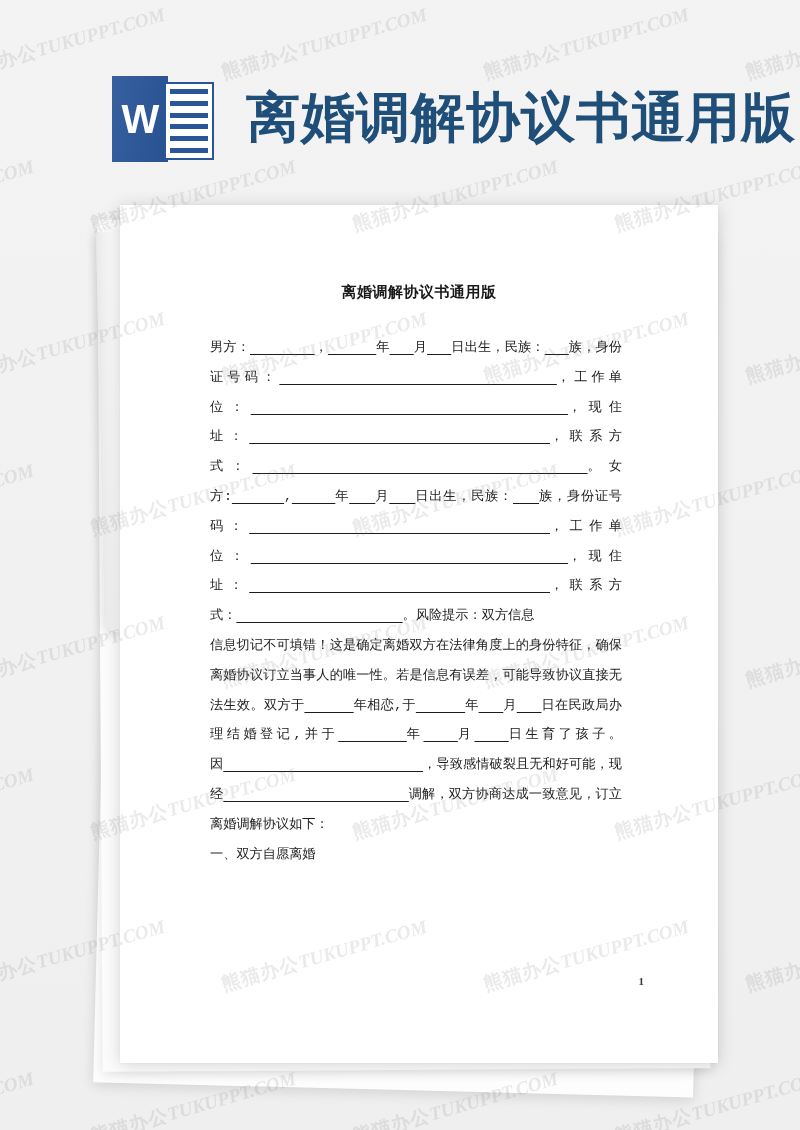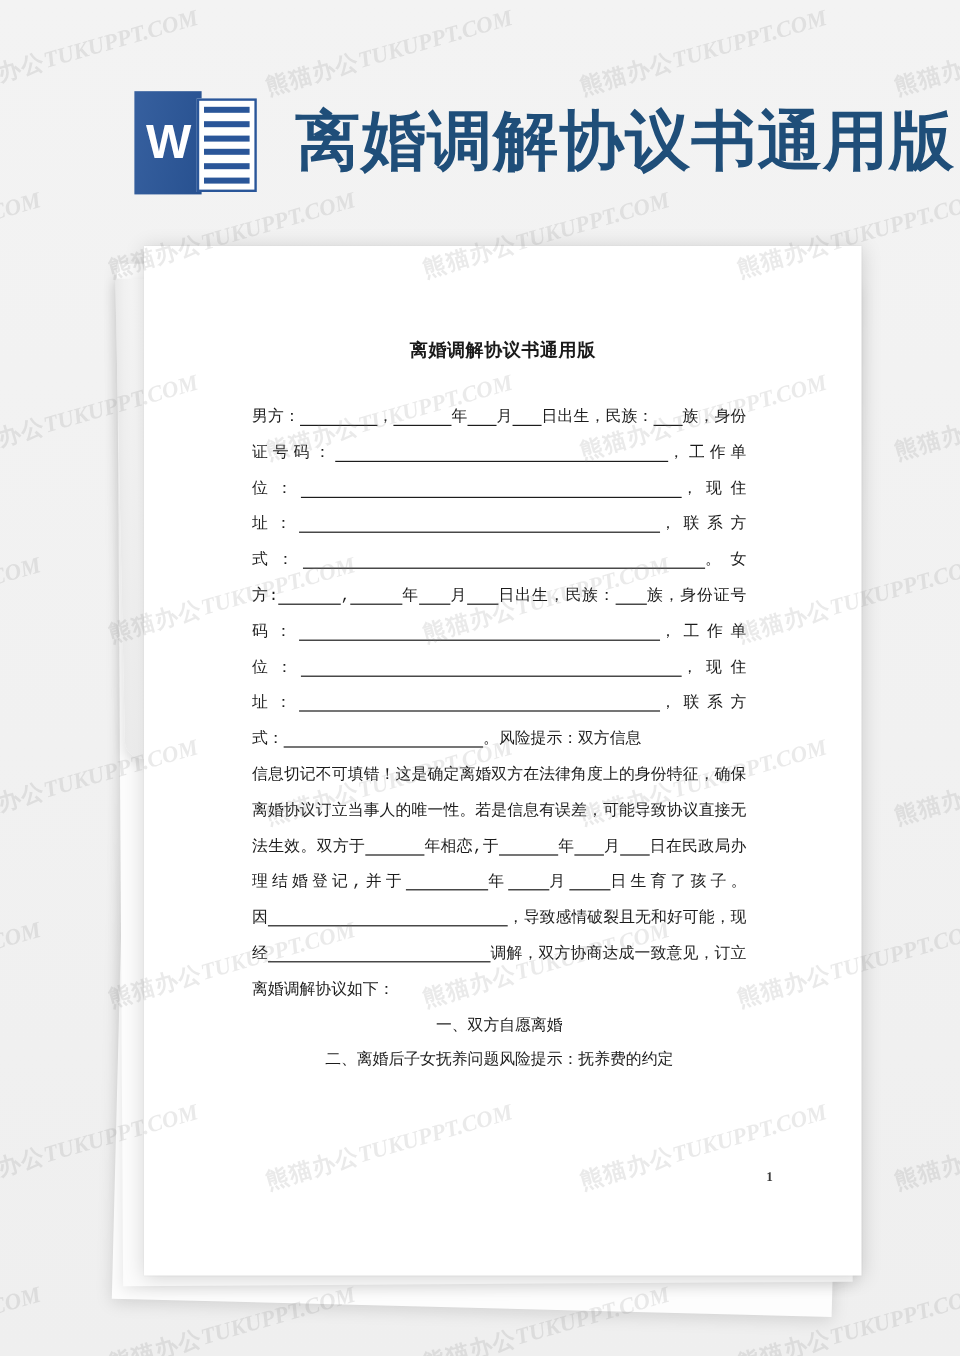--- a/index.html
+++ b/index.html
@@ -192,21 +192,21 @@
   .p {
     font-family: Liberation Mono, monospace;
     font-size: 13.2px;
     line-height: 29.8px;
     color: #1c1c1c;
     margin: 0;
     text-align: justify;
     text-justify: inter-character;
     word-break: break-all;
   }
-  .p.nojust { text-align: center; }
+  .p.nojust { text-align: left; }
   .u {
     text-decoration: underline;
     text-underline-offset: 3px;
     text-decoration-thickness: 1px;
   }
   .page-number {
     position: absolute;
     left: 0; top: 770px;
     width: 598px;
     padding-right: 74px;
@@ -230,21 +230,20 @@
     <div class="sheet sheet-front"></div>
   </div>
 
   <div class="doc-content">
     <div class="doc-heading">离婚调解协议书通用版</div>
 
     <div class="doc-body">
       <p class="p">男方：<span class="u">&nbsp;&nbsp;&nbsp;&nbsp;&nbsp;&nbsp;&nbsp;&nbsp;</span>，<span class="u">&nbsp;&nbsp;&nbsp;&nbsp;&nbsp;&nbsp;</span>年<span class="u">&nbsp;&nbsp;&nbsp;</span>月<span class="u">&nbsp;&nbsp;&nbsp;</span>日出生，民族：<span class="u">&nbsp;&nbsp;&nbsp;</span>族，身份证号码：<span class="u">&nbsp;&nbsp;&nbsp;&nbsp;&nbsp;&nbsp;&nbsp;&nbsp;&nbsp;&nbsp;&nbsp;&nbsp;&nbsp;&nbsp;&nbsp;&nbsp;&nbsp;&nbsp;&nbsp;&nbsp;&nbsp;&nbsp;&nbsp;</span>，工作单位：<span class="u">&nbsp;&nbsp;&nbsp;&nbsp;&nbsp;&nbsp;&nbsp;&nbsp;&nbsp;&nbsp;&nbsp;&nbsp;&nbsp;&nbsp;&nbsp;&nbsp;&nbsp;&nbsp;&nbsp;&nbsp;&nbsp;</span>，现住址：<span class="u">&nbsp;&nbsp;&nbsp;&nbsp;&nbsp;&nbsp;&nbsp;&nbsp;&nbsp;&nbsp;&nbsp;&nbsp;&nbsp;&nbsp;&nbsp;&nbsp;&nbsp;&nbsp;&nbsp;&nbsp;&nbsp;</span>，联系方式：<span class="u">&nbsp;&nbsp;&nbsp;&nbsp;&nbsp;&nbsp;&nbsp;&nbsp;&nbsp;&nbsp;&nbsp;&nbsp;&nbsp;&nbsp;&nbsp;&nbsp;&nbsp;&nbsp;&nbsp;&nbsp;&nbsp;</span>。女方:<span class="u">&nbsp;&nbsp;&nbsp;&nbsp;&nbsp;&nbsp;</span>,<span class="u">&nbsp;&nbsp;&nbsp;&nbsp;&nbsp;</span>年<span class="u">&nbsp;&nbsp;&nbsp;</span>月<span class="u">&nbsp;&nbsp;&nbsp;</span>日出生，民族：<span class="u">&nbsp;&nbsp;&nbsp;</span>族，身份证号码：<span class="u">&nbsp;&nbsp;&nbsp;&nbsp;&nbsp;&nbsp;&nbsp;&nbsp;&nbsp;&nbsp;&nbsp;&nbsp;&nbsp;&nbsp;&nbsp;&nbsp;&nbsp;&nbsp;&nbsp;&nbsp;&nbsp;</span>，工作单位：<span class="u">&nbsp;&nbsp;&nbsp;&nbsp;&nbsp;&nbsp;&nbsp;&nbsp;&nbsp;&nbsp;&nbsp;&nbsp;&nbsp;&nbsp;&nbsp;&nbsp;&nbsp;&nbsp;&nbsp;&nbsp;&nbsp;</span>，现住址：<span class="u">&nbsp;&nbsp;&nbsp;&nbsp;&nbsp;&nbsp;&nbsp;&nbsp;&nbsp;&nbsp;&nbsp;&nbsp;&nbsp;&nbsp;&nbsp;&nbsp;&nbsp;&nbsp;&nbsp;&nbsp;&nbsp;</span>，联系方式：<span class="u">&nbsp;&nbsp;&nbsp;&nbsp;&nbsp;&nbsp;&nbsp;&nbsp;&nbsp;&nbsp;&nbsp;&nbsp;&nbsp;&nbsp;&nbsp;&nbsp;&nbsp;&nbsp;&nbsp;&nbsp;&nbsp;</span>。风险提示：双方信息</p>
       <p class="p">信息切记不可填错！这是确定离婚双方在法律角度上的身份特征，确保离婚协议订立当事人的唯一性。若是信息有误差，可能导致协议直接无法生效。双方于<span class="u">&nbsp;&nbsp;&nbsp;&nbsp;&nbsp;&nbsp;</span>年相恋,于<span class="u">&nbsp;&nbsp;&nbsp;&nbsp;&nbsp;&nbsp;</span>年<span class="u">&nbsp;&nbsp;&nbsp;</span>月<span class="u">&nbsp;&nbsp;&nbsp;</span>日在民政局办理结婚登记,并于<span class="u">&nbsp;&nbsp;&nbsp;&nbsp;&nbsp;&nbsp;</span>年<span class="u">&nbsp;&nbsp;&nbsp;</span>月<span class="u">&nbsp;&nbsp;&nbsp;</span>日生育了孩子。因<span class="u">&nbsp;&nbsp;&nbsp;&nbsp;&nbsp;&nbsp;&nbsp;&nbsp;&nbsp;&nbsp;&nbsp;&nbsp;&nbsp;&nbsp;&nbsp;&nbsp;&nbsp;&nbsp;&nbsp;&nbsp;&nbsp;&nbsp;&nbsp;&nbsp;&nbsp;</span>，导致感情破裂且无和好可能，现经<span class="u">&nbsp;&nbsp;&nbsp;&nbsp;&nbsp;&nbsp;&nbsp;&nbsp;&nbsp;&nbsp;&nbsp;&nbsp;&nbsp;&nbsp;&nbsp;&nbsp;&nbsp;&nbsp;&nbsp;&nbsp;&nbsp;&nbsp;&nbsp;</span>调解，双方协商达成一致意见，订立离婚调解协议如下：</p>
       <p class="p nojust">一、双方自愿离婚</p>
-      <p class="p nojust">二、离婚后子女抚养问题风险提示：抚养费的约定</p>
     </div>
 
     <div class="page-number">1</div>
   </div>
 
   <div class="header">
     <div class="word-icon">
       <div class="wi-square"></div>
       <div class="wi-w">W</div>
       <div class="wi-doc">

